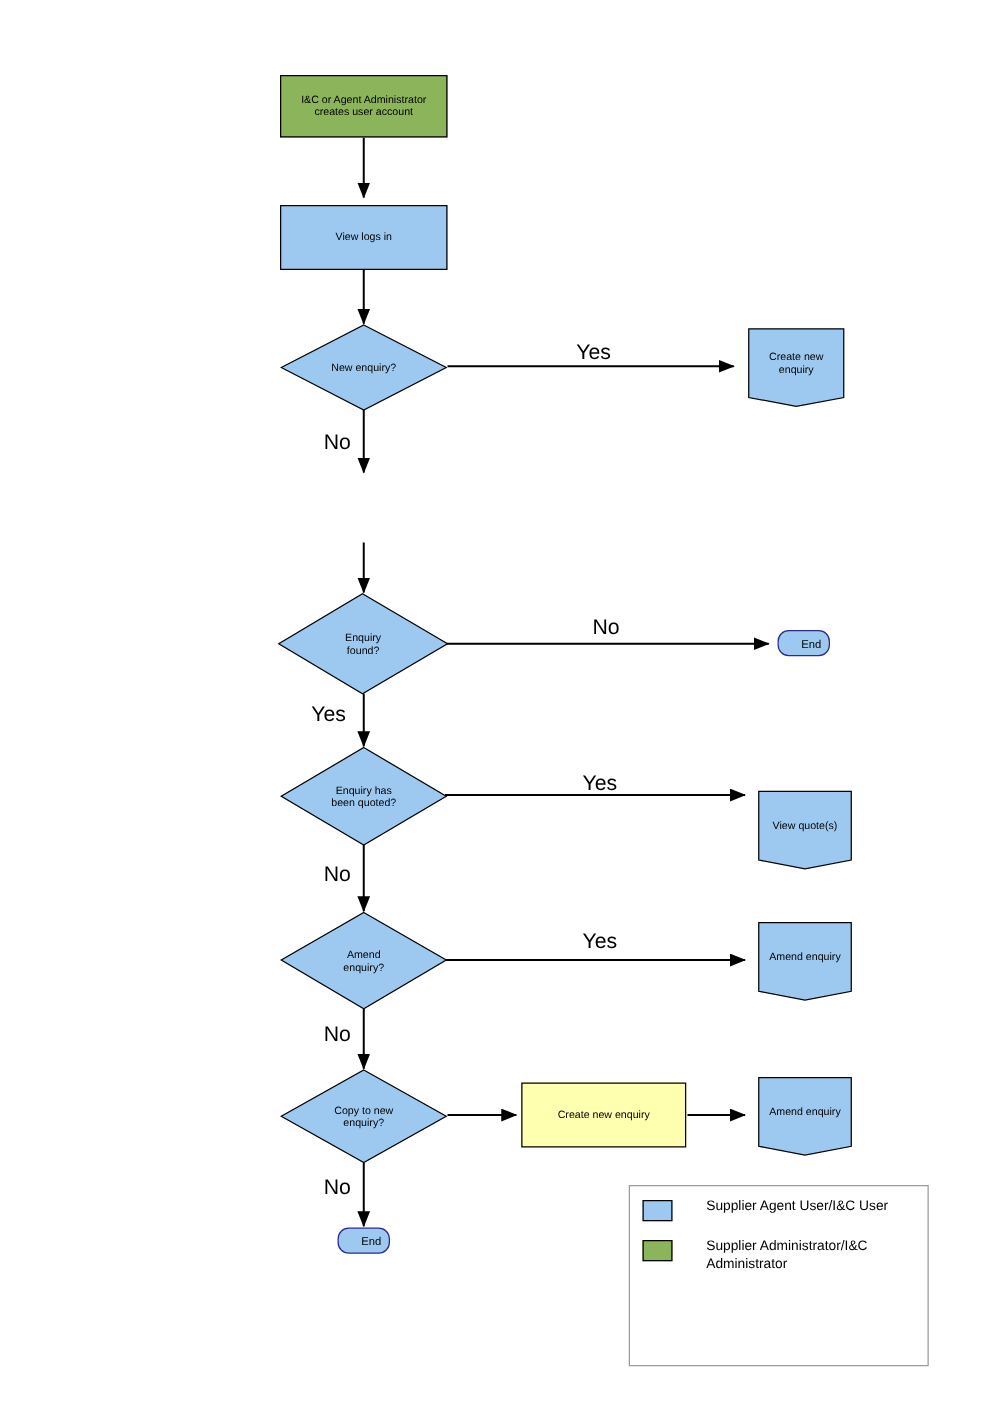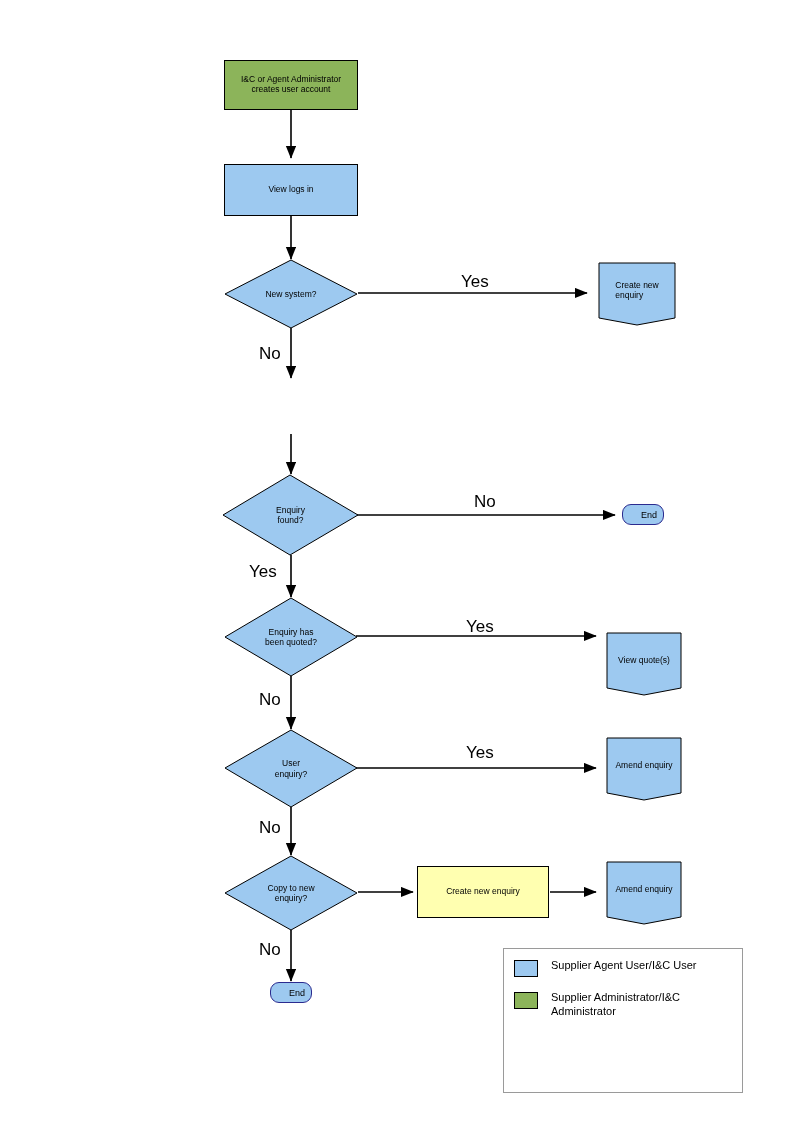--- a/index.html
+++ b/index.html
@@ -77,21 +77,21 @@
   }
   .doc-label {
     position: absolute;
     left: 0;
     top: 0;
     width: 100%;
     height: 100%;
     display: flex;
     align-items: center;
     justify-content: center;
-    text-align: left;
+    text-align: center;
     font-size: 8.5px;
     color: #000;
     white-space: pre-line;
     line-height: 1.2;
     padding-bottom: 8px;
     box-sizing: border-box;
   }
   .terminator {
     position: absolute;
     box-sizing: border-box;
@@ -138,21 +138,21 @@
   .legend-swatch {
     width: 22px;
     height: 15px;
     border: 1px solid #000;
     flex: 0 0 auto;
     margin-top: 1px;
   }
   .legend-text {
     font-size: 11px;
     color: #000;
-    margin-left: 13px;
+    margin-left: 27px;
     line-height: 1.25;
   }
   .sw-blue { background: #9dc9f0; }
   .sw-yellow { background: #ffffb0; }
   .sw-green { background: #8cb45a; }
 </style>
 </head>
 <body>
 
 <div id="page">
@@ -201,21 +201,21 @@
   </div>
 
   <div class="node rect proc-blue" style="left:224px; top:164px; width:134px; height:52px; font-size:8.5px;">
     <span class="label-text">View logs in</span>
   </div>
 
   <div class="diamond-wrap" style="left:224px; top:259px; width:134px; height:70px;">
     <svg width="134" height="70" viewBox="0 0 134 70">
         <polygon points="67,1 133,35 67,69 1,35" fill="#9dc9f0" stroke="#000000" stroke-width="1"></polygon>
       </svg>
-    <div class="diamond-label">New system?</div>
+    <div class="diamond-label">New enquiry?</div>
   </div>
 
   <div class="doc-wrap" style="left:598px; top:262px; width:78px; height:64px;">
     <svg width="78" height="64" viewBox="0 0 78 64">
         <path d="M1,1 L77,1 L77,56 L39,63 L1,56 Z" fill="#9dc9f0" stroke="#000000" stroke-width="1"></path>
       </svg>
     <div class="doc-label">Create new
 enquiry</div>
   </div>
 
@@ -244,21 +244,21 @@
     <svg width="76" height="64" viewBox="0 0 76 64">
         <path d="M1,1 L75,1 L75,56 L38,63 L1,56 Z" fill="#9dc9f0" stroke="#000000" stroke-width="1"></path>
       </svg>
     <div class="doc-label">View quote(s)</div>
   </div>
 
   <div class="diamond-wrap" style="left:224px; top:729px; width:134px; height:79px;">
     <svg width="134" height="79" viewBox="0 0 134 79">
         <polygon points="67,1 133,39 67,78 1,39" fill="#9dc9f0" stroke="#000000" stroke-width="1"></polygon>
       </svg>
-    <div class="diamond-label">User
+    <div class="diamond-label">Amend
 enquiry?</div>
   </div>
 
   <div class="doc-wrap" style="left:606px; top:737px; width:76px; height:64px;">
     <svg width="76" height="64" viewBox="0 0 76 64">
         <path d="M1,1 L75,1 L75,56 L38,63 L1,56 Z" fill="#9dc9f0" stroke="#000000" stroke-width="1"></path>
       </svg>
     <div class="doc-label">Amend enquiry</div>
   </div>
 

